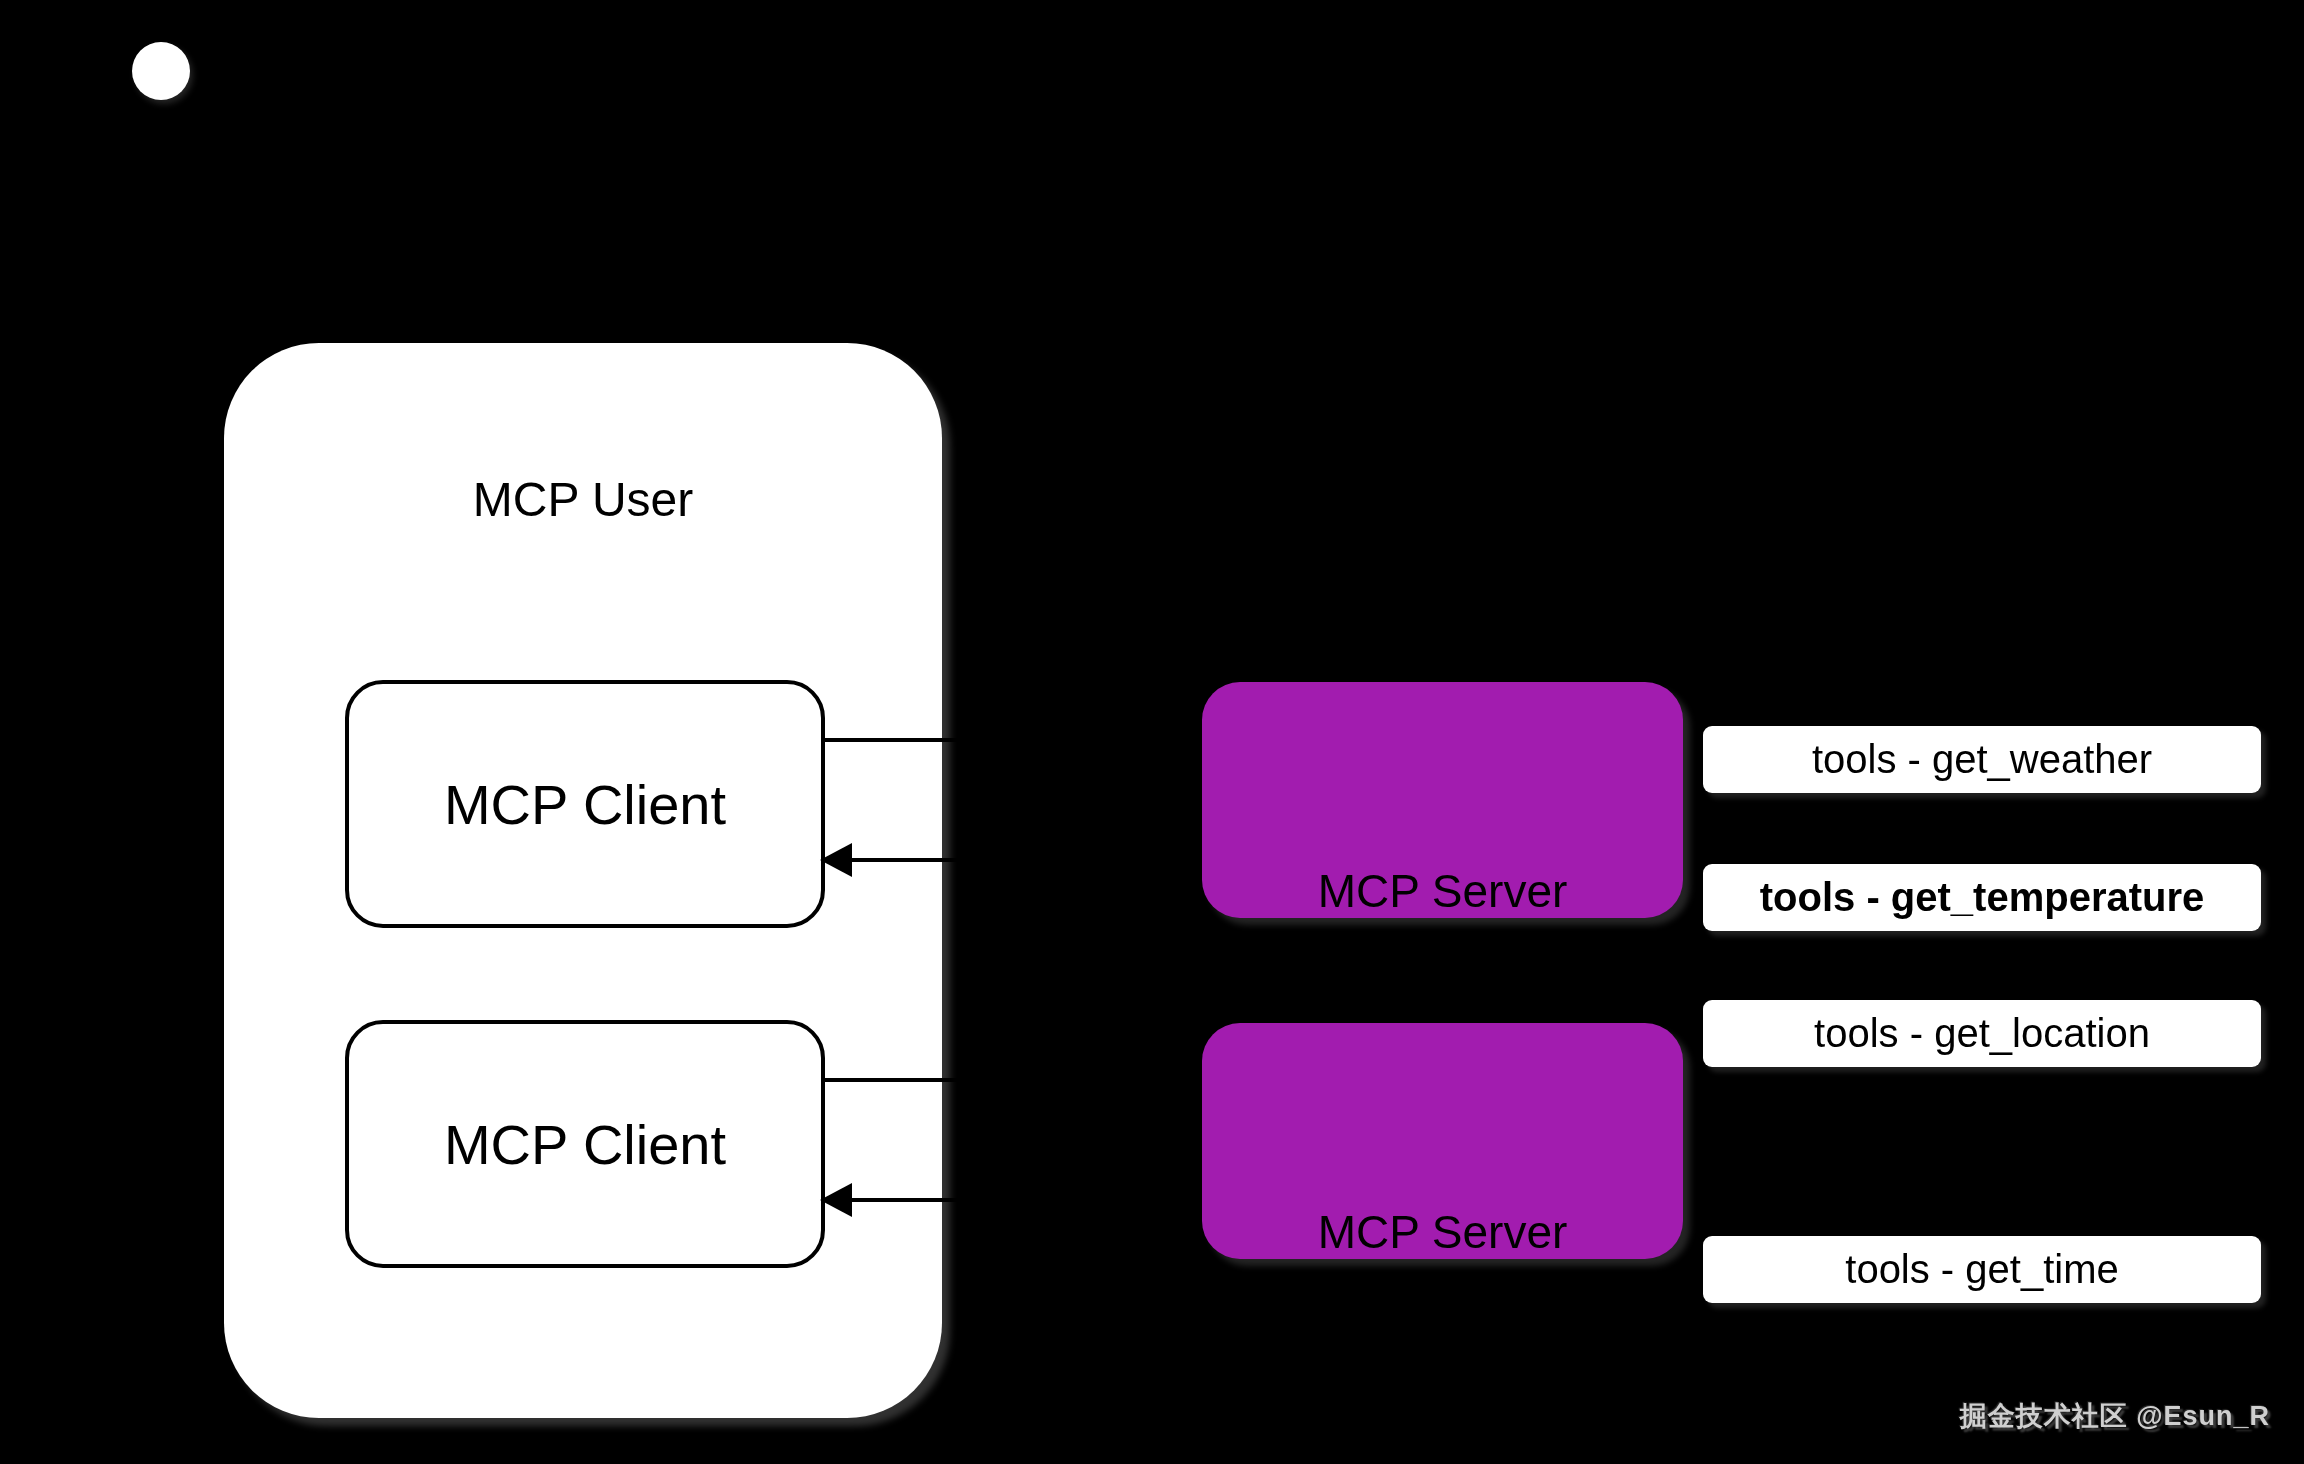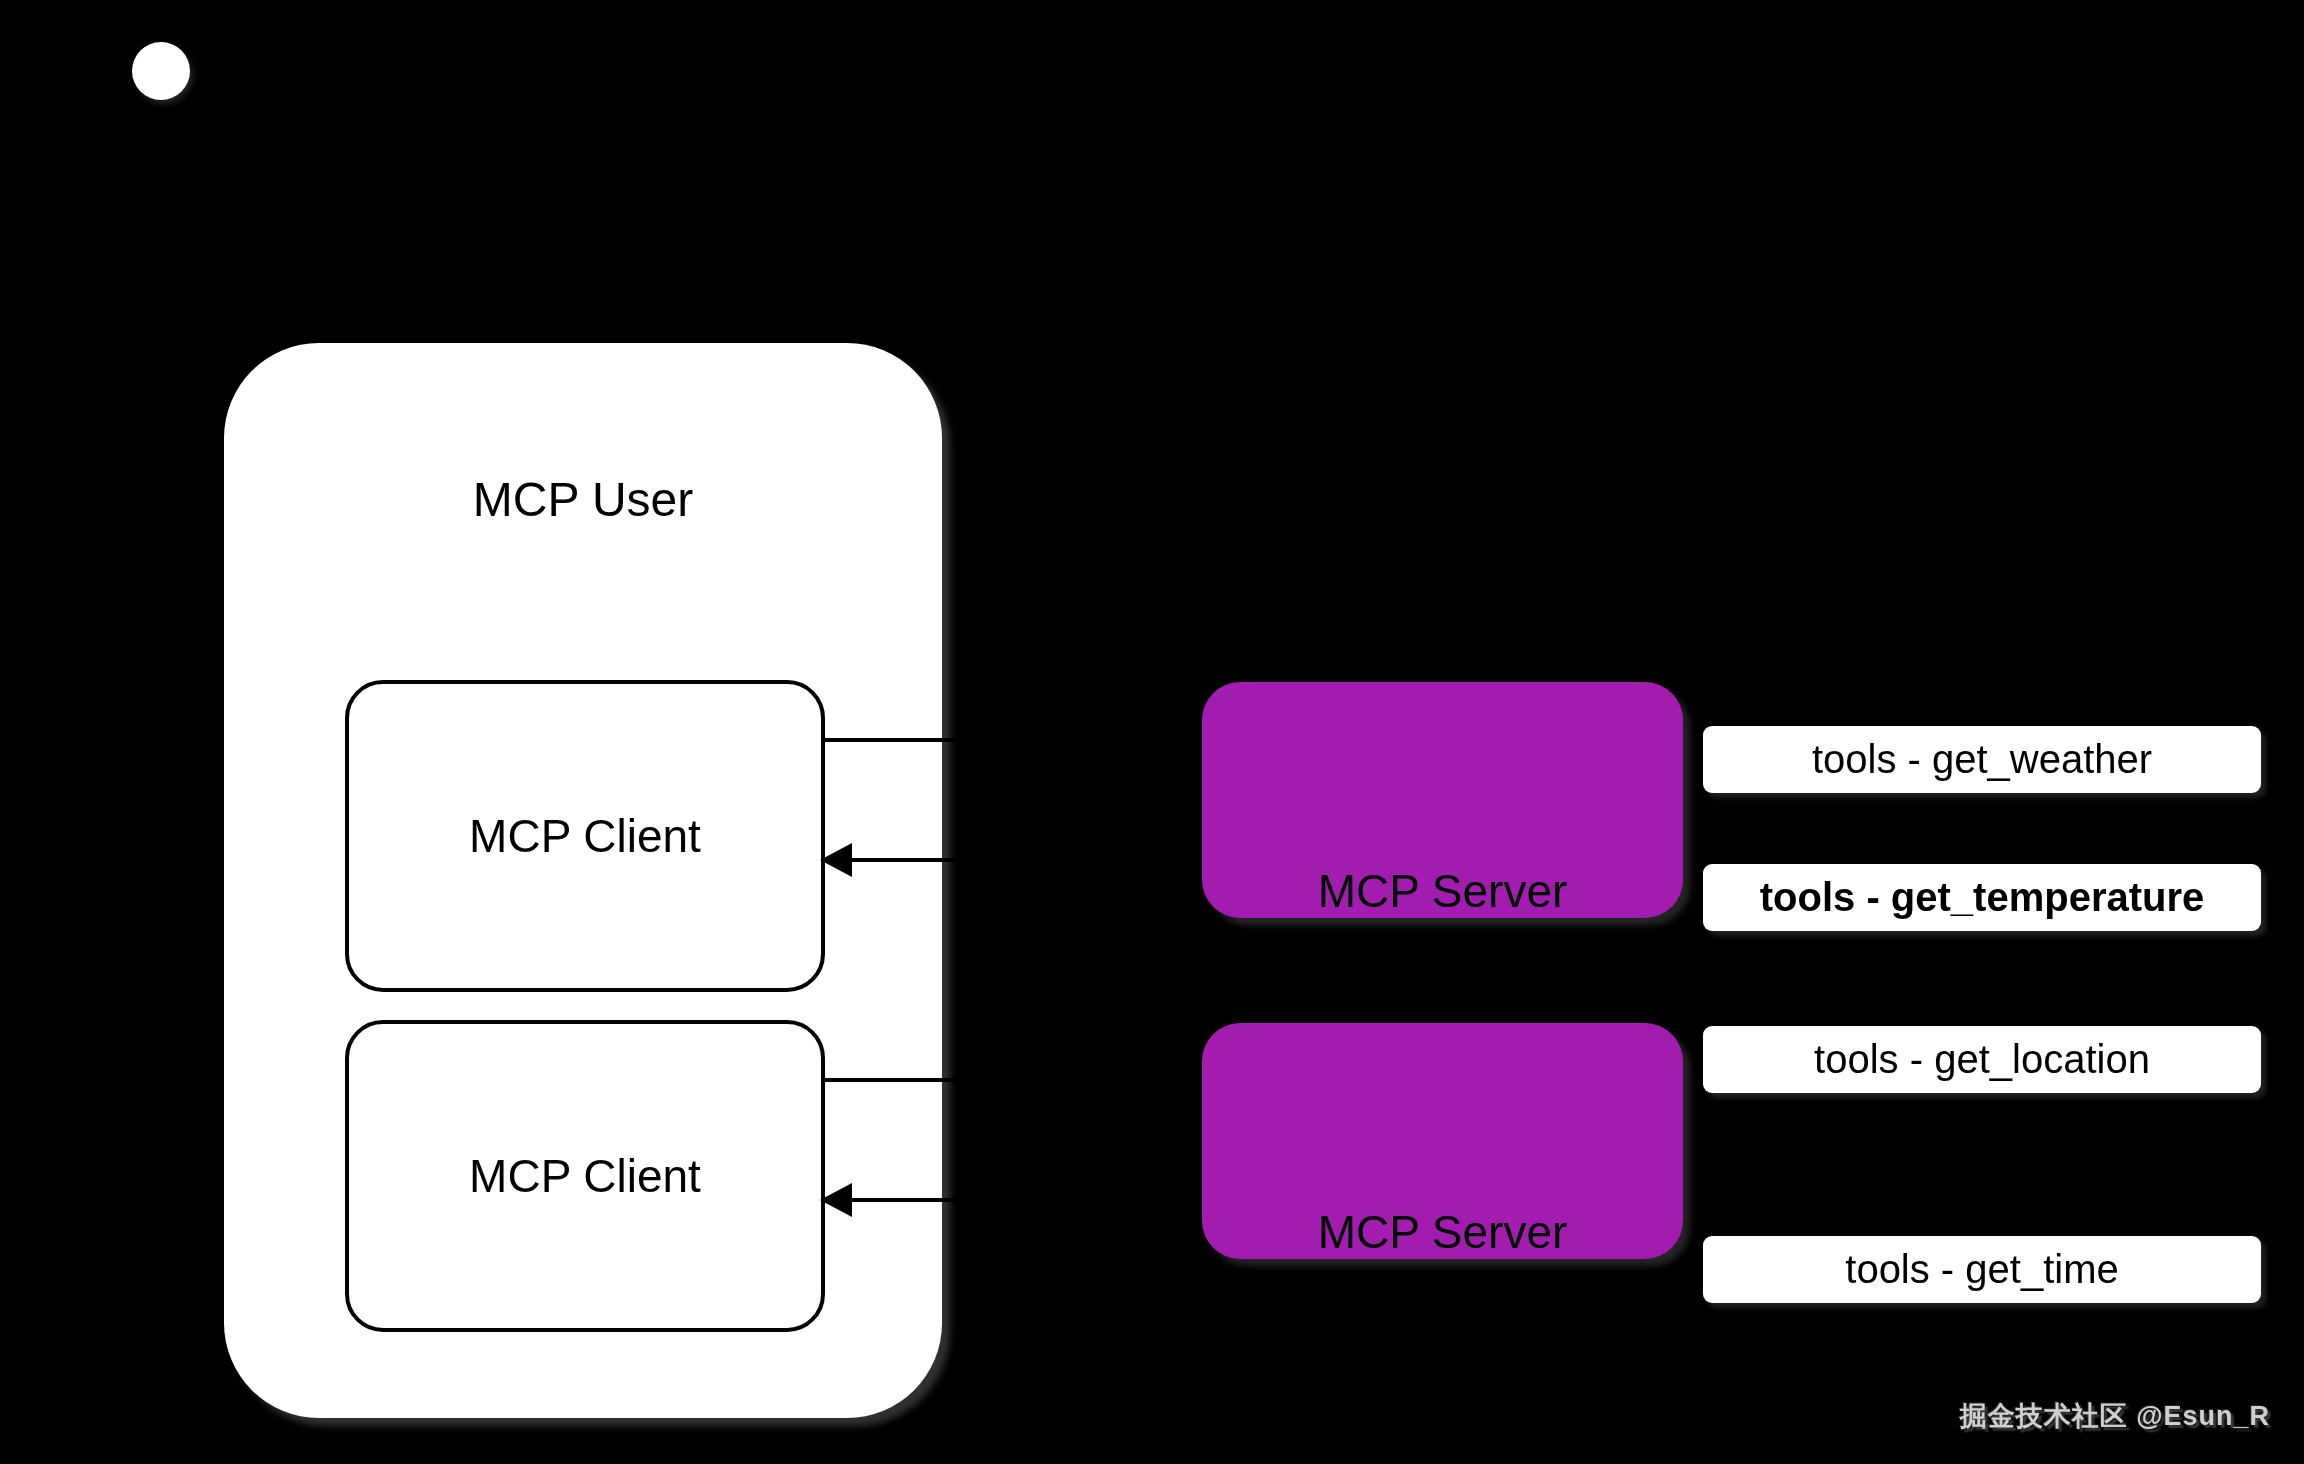--- a/index.html
+++ b/index.html
@@ -54,27 +54,27 @@
     border-radius: 12px;
     box-sizing: border-box;
     display: flex; align-items: center; justify-content: center;
     font-size: 46px;
     color: #000000;
     box-shadow: 6px 6px 6px rgba(140,140,140,0.45);
   }
 
   
   .client {
-    width: 480px; height: 312px;
+    width: 480px; height: 248px;
     background: #ffffff;
     border: 4px solid #000000;
     border-radius: 38px;
     box-sizing: border-box;
     display: flex; align-items: center; justify-content: center;
-    font-size: 46px;
+    font-size: 56px;
     color: #000000;
   }
   .client-1 { left: 345px; top: 680px; }
   .client-2 { left: 345px; top: 1020px; }
 
   
   .server {
     width: 481px; height: 236px;
     background: #a21caf;
     border-radius: 38px;
@@ -92,21 +92,21 @@
     width: 558px; height: 67px;
     background: #ffffff;
     border-radius: 9px;
     display: flex; align-items: center; justify-content: center;
     font-size: 40px;
     color: #000000;
     box-shadow: 5px 5px 5px rgba(120,120,120,0.28);
   }
   .tool-1 { top: 726px; }
   .tool-2 { top: 864px; font-weight: bold; }
-  .tool-3 { top: 1026px; }
+  .tool-3 { top: 1000px; }
   .tool-4 { top: 1196px; margin-top: 40px; }
 
   
   .connector {
     height: 4px;
     background: #000000;
   }
   .conn-a { left: 825px; top: 738px; width: 377px; }
   .conn-b { left: 850px; top: 858px; width: 352px; }
   .conn-c { left: 825px; top: 1078px; width: 377px; }

